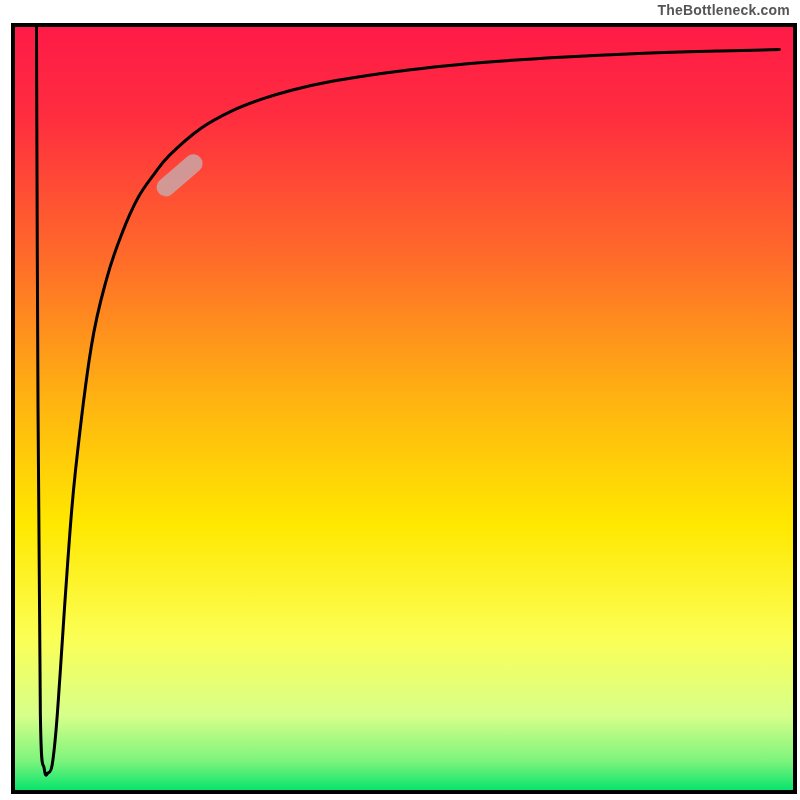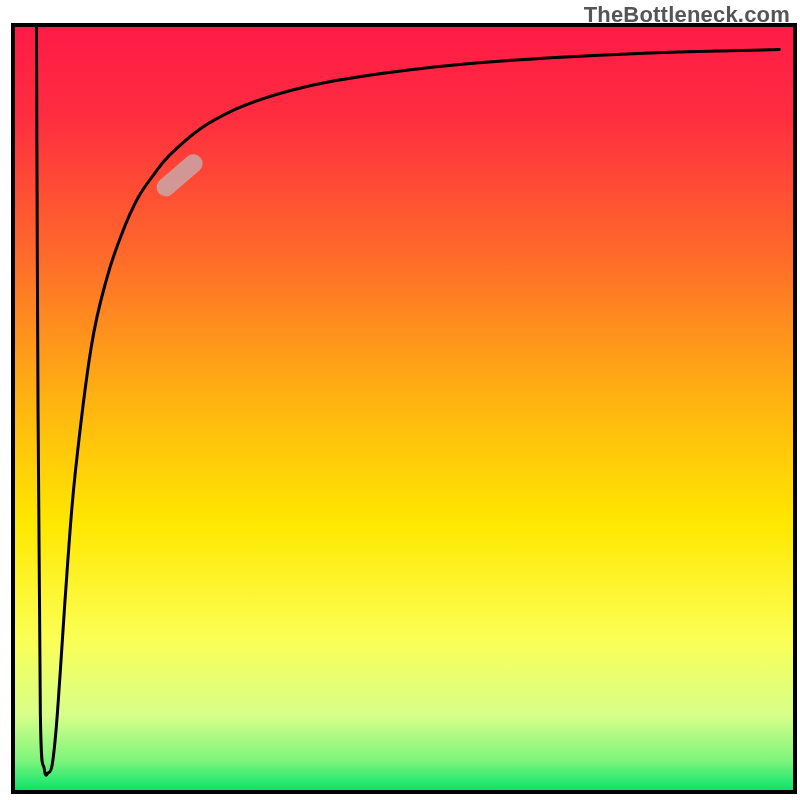--- a/index.html
+++ b/index.html
@@ -12,21 +12,21 @@
   }
   .stage {
     position: relative;
     width: 800px;
     height: 800px;
   }
   .watermark {
     position: absolute;
     top: 2px;
     right: 10px;
-    font-size: 22px;
+    font-size: 14px;
     font-weight: 600;
     color: #555555;
     letter-spacing: 0.2px;
   }
   svg {
     position: absolute;
     top: 0;
     left: 0;
   }
 </style>

